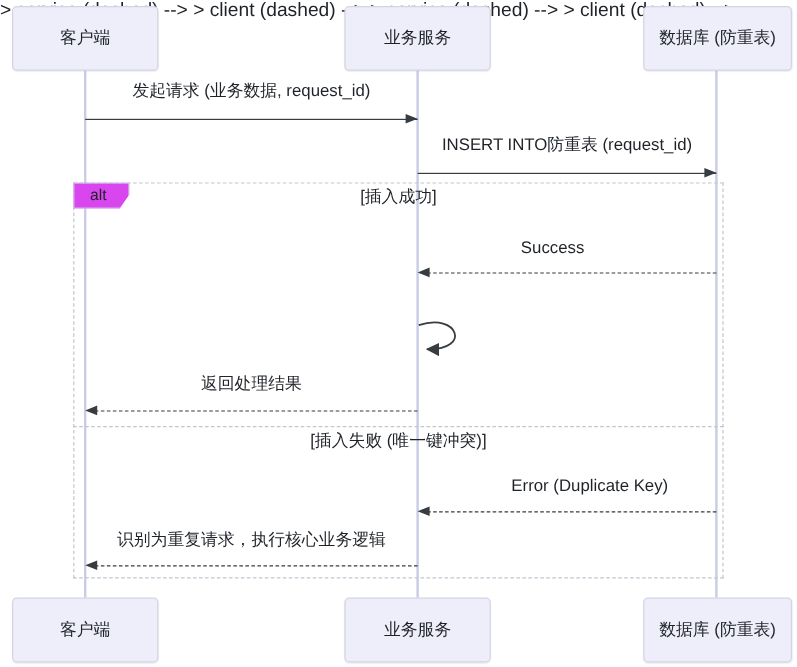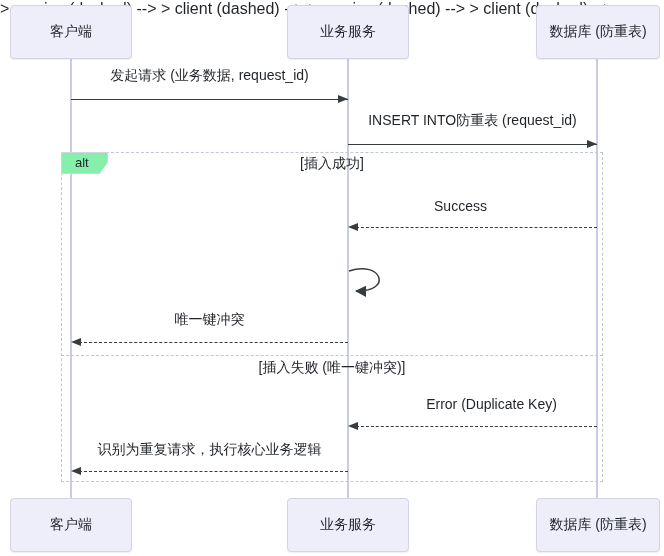--- a/index.html
+++ b/index.html
@@ -53,21 +53,21 @@
     box-sizing:border-box;
   }
   .alt-divider{
     position:absolute;
     left:61px;top:355px;width:542px;height:0;
     border-top:1px dashed #c2c5d2;
   }
   .alt-tag{
     position:absolute;
     left:61px;top:152px;width:47px;height:22px;
-    background:#86efac;
+    background:#d946ef;
     border:1px solid #d0d3e2;
     box-sizing:border-box;
     clip-path:polygon(0 0,100% 0,100% 45%,82% 100%,0 100%);
     font-size:13px;
     line-height:20px;
     padding-left:13px;
   }
   .case-label{
     position:absolute;
     left:61px;width:542px;
@@ -116,21 +116,21 @@
   <svg class="selfloop" width="48" height="34" viewBox="0 0 48 34">
     <defs>
       <marker id="ahm" viewBox="0 0 10 10" refX="9" refY="5" markerWidth="7.5" markerHeight="7.5" orient="auto">
         <path d="M0,0 L10,5 L0,10 z" fill="#373c41"></path>
       </marker>
     </defs>
     <path d="M3,7 C36,-4 47,28 10,27" fill="none" stroke="#373c41" stroke-width="1.5" marker-end="url(#ahm)"></path>
   </svg>
 
   &gt; client (dashed) --&gt;
-  <div class="msg-label" style="left:71px;top:310px;width:277px">唯一键冲突</div>
+  <div class="msg-label" style="left:71px;top:310px;width:277px">返回处理结果</div>
   <div class="msg-line dashed" style="left:79px;top:342px;width:269px"></div>
   <div class="ah left" style="left:71px;top:338px"></div>
 
   
   <div class="alt-divider"></div>
   <div class="case-label" style="top:358px">[插入失败 (唯一键冲突)]</div>
 
   &gt; service (dashed) --&gt;
   <div class="msg-label" style="left:356px;top:395px;width:271px">Error (Duplicate Key)</div>
   <div class="msg-line dashed" style="left:356px;top:426px;width:241px"></div>

